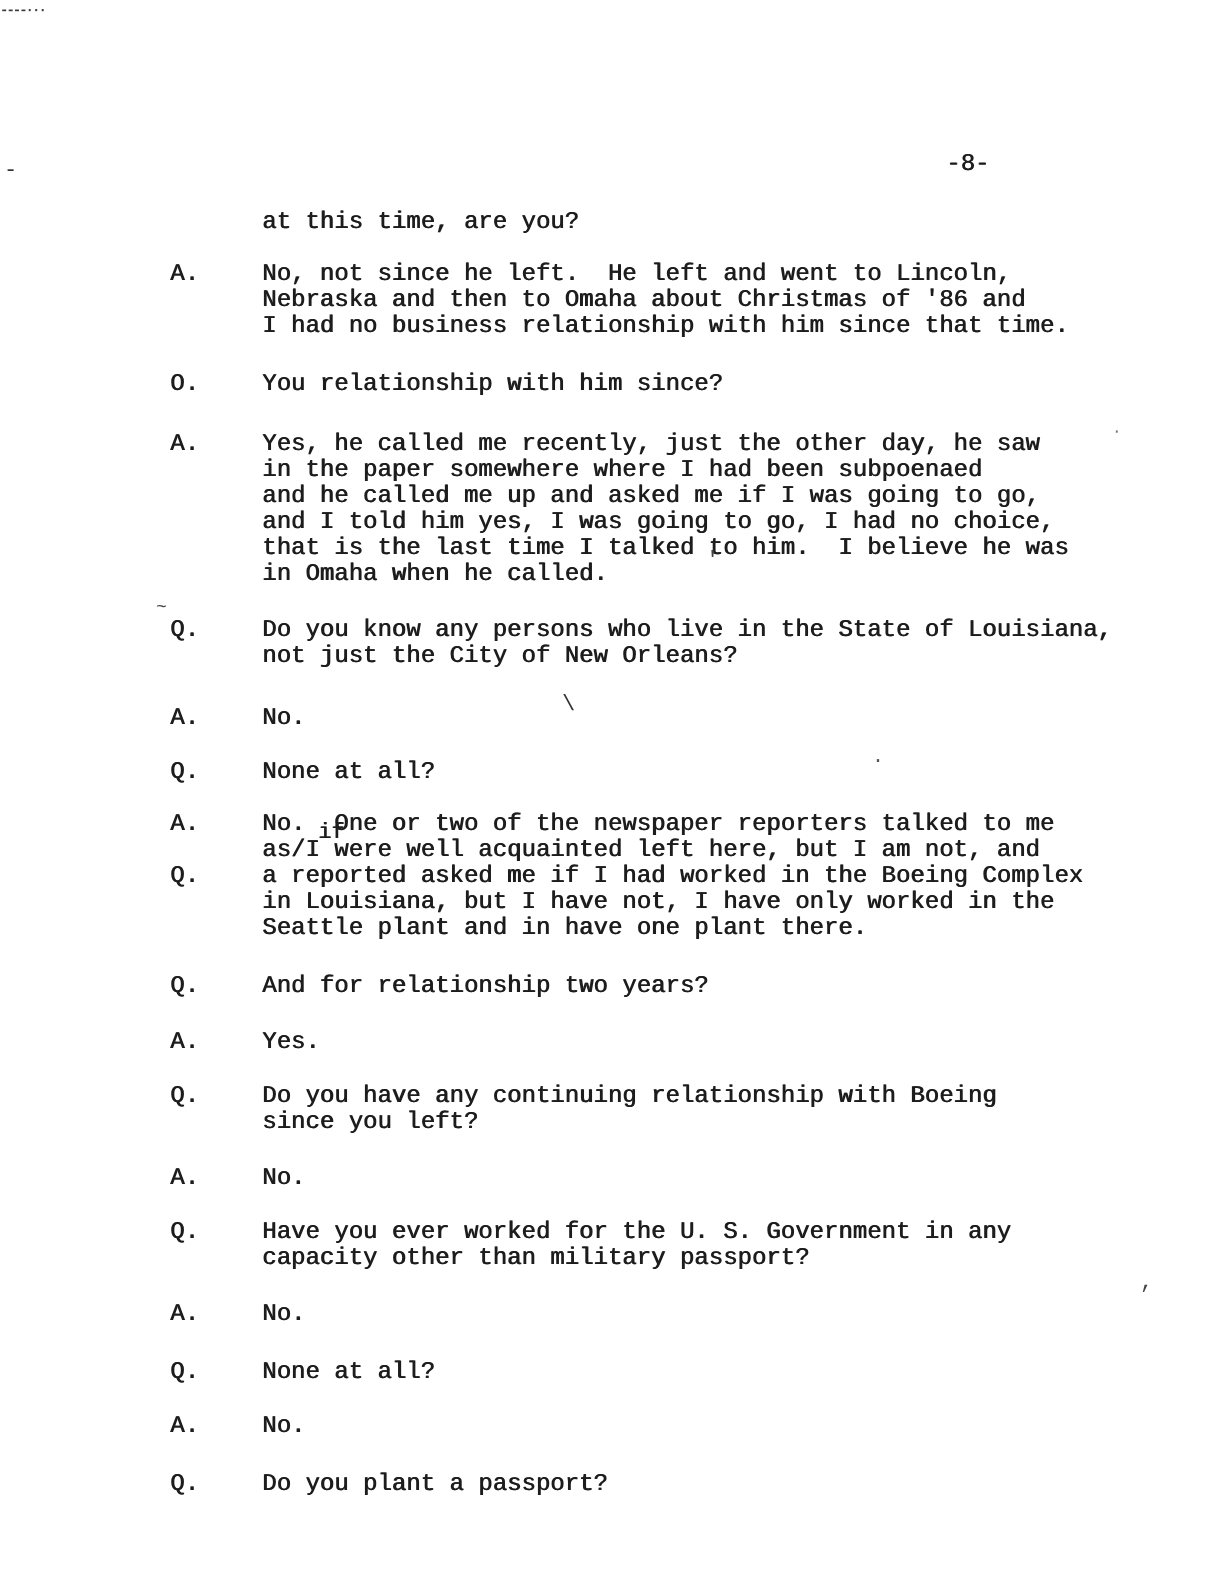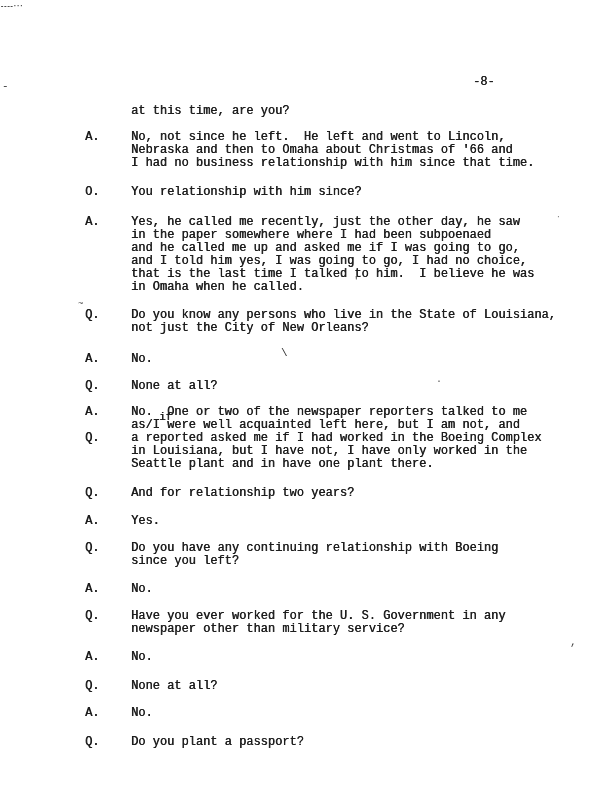--- a/index.html
+++ b/index.html
@@ -40,21 +40,21 @@
   <div class="page-number">-8-</div>
 
   <div class="row" style="top:105px">
     <span class="lbl"></span>
     <div class="txt">at this time, are you?</div>
   </div>
 
   <div class="row" style="top:131px">
     <span class="lbl">A.</span>
     <div class="txt">No, not since he left.  He left and went to Lincoln,
-Nebraska and then to Omaha about Christmas of '66 and
+Nebraska and then to Omaha about Christmas of '86 and
 I had no business relationship with him since that time.</div>
   </div>
 
   <div class="row" style="top:186px">
     <span class="lbl">O.</span>
     <div class="txt">You relationship with him since?</div>
   </div>
 
   <div class="row" style="top:216px">
     <span class="lbl">A.</span>
@@ -113,21 +113,21 @@
   </div>
 
   <div class="row" style="top:583px">
     <span class="lbl">A.</span>
     <div class="txt">No.</div>
   </div>
 
   <div class="row" style="top:610px">
     <span class="lbl">Q.</span>
     <div class="txt">Have you ever worked for the U. S. Government in any
-newspaper other than military service?</div>
+capacity other than military passport?</div>
   </div>
 
   <div class="row" style="top:651px">
     <span class="lbl">A.</span>
     <div class="txt">No.</div>
   </div>
 
   <div class="row" style="top:680px">
     <span class="lbl">Q.</span>
     <div class="txt">None at all?</div>

